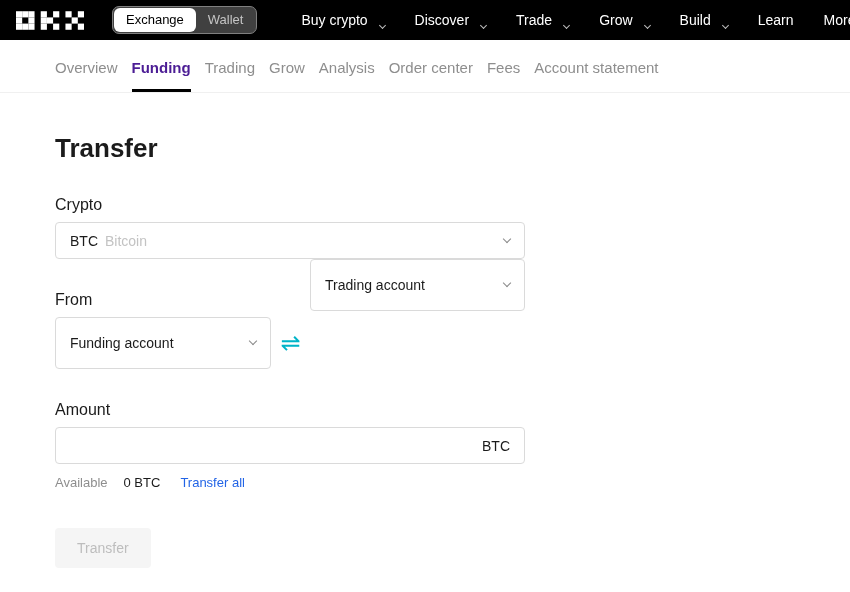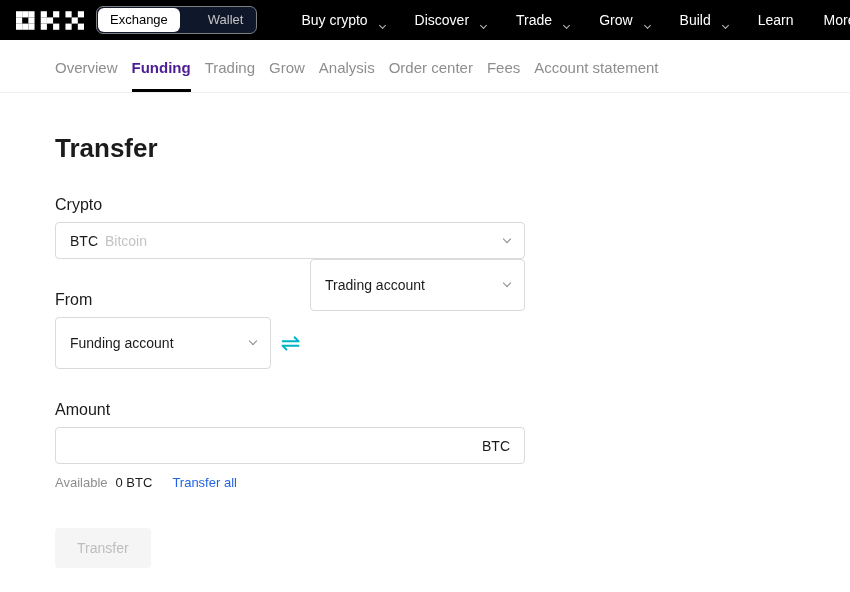--- a/index.html
+++ b/index.html
@@ -13,24 +13,23 @@
 
   
   .topbar {
     height: 40px; background: #000;
     display: flex; align-items: center;
     padding: 0 16px;
   }
   .logo { display: flex; align-items: center; cursor: pointer; }
   .logo svg { display: block; }
   .toggle {
-    margin-left: 12px; display: flex; align-items: center;
-    background: #0f172a; border: 1px solid #808080; border-radius: 7px;
+    margin-left: 28px; display: flex; align-items: center;
+    background: #404040; border: 1px solid #808080; border-radius: 7px;
     padding: 1px;
-    gap: 16px;
   }
   .seg {
     padding: 4px 12px; font-size: 13px; color: #c4c4c4;
     border-radius: 6px; cursor: pointer; line-height: 1.2;
   }
   .seg-active { background: #fff; color: #000; }
   .vdiv { width: 1px; height: 16px; background: #4a4a4a; margin: 0 22px; }
   .nav { display: flex; align-items: center; gap: 30px; }
   .nav-item {
     display: flex; align-items: flex-end; gap: 12px;
@@ -85,21 +84,21 @@
     border: 1px solid #dadada; border-radius: 4px;
     display: flex; align-items: center; padding: 0 14px; background: #fff;
   }
   .inputbox input {
     flex: 1; min-width: 0; border: none; outline: none;
     font-size: 14px; font-family: inherit; color: #1b1b1b; background: transparent;
   }
   .unit { font-size: 14px; color: #1b1b1b; flex: none; }
 
   .avail { margin-top: 11px; font-size: 13px; display: flex; align-items: center; }
-  .avail .g { color: #8e8e8e; margin-right: 8px; }
+  .avail .g { color: #8e8e8e; margin-right: 16px; }
   .avail .b { color: #1b1b1b; }
   .link { margin-left: 20px; color: var(--accent, #2264e6); cursor: pointer; text-decoration: none; font-size: 13px; }
 
   .submit {
     margin-top: 38px; background: #f5f5f5; color: #bdbdbd;
     border: none; border-radius: 4px; padding: 12px 22px;
     font-size: 14px; font-family: inherit; cursor: not-allowed;
   }
 </style>
 </head>

